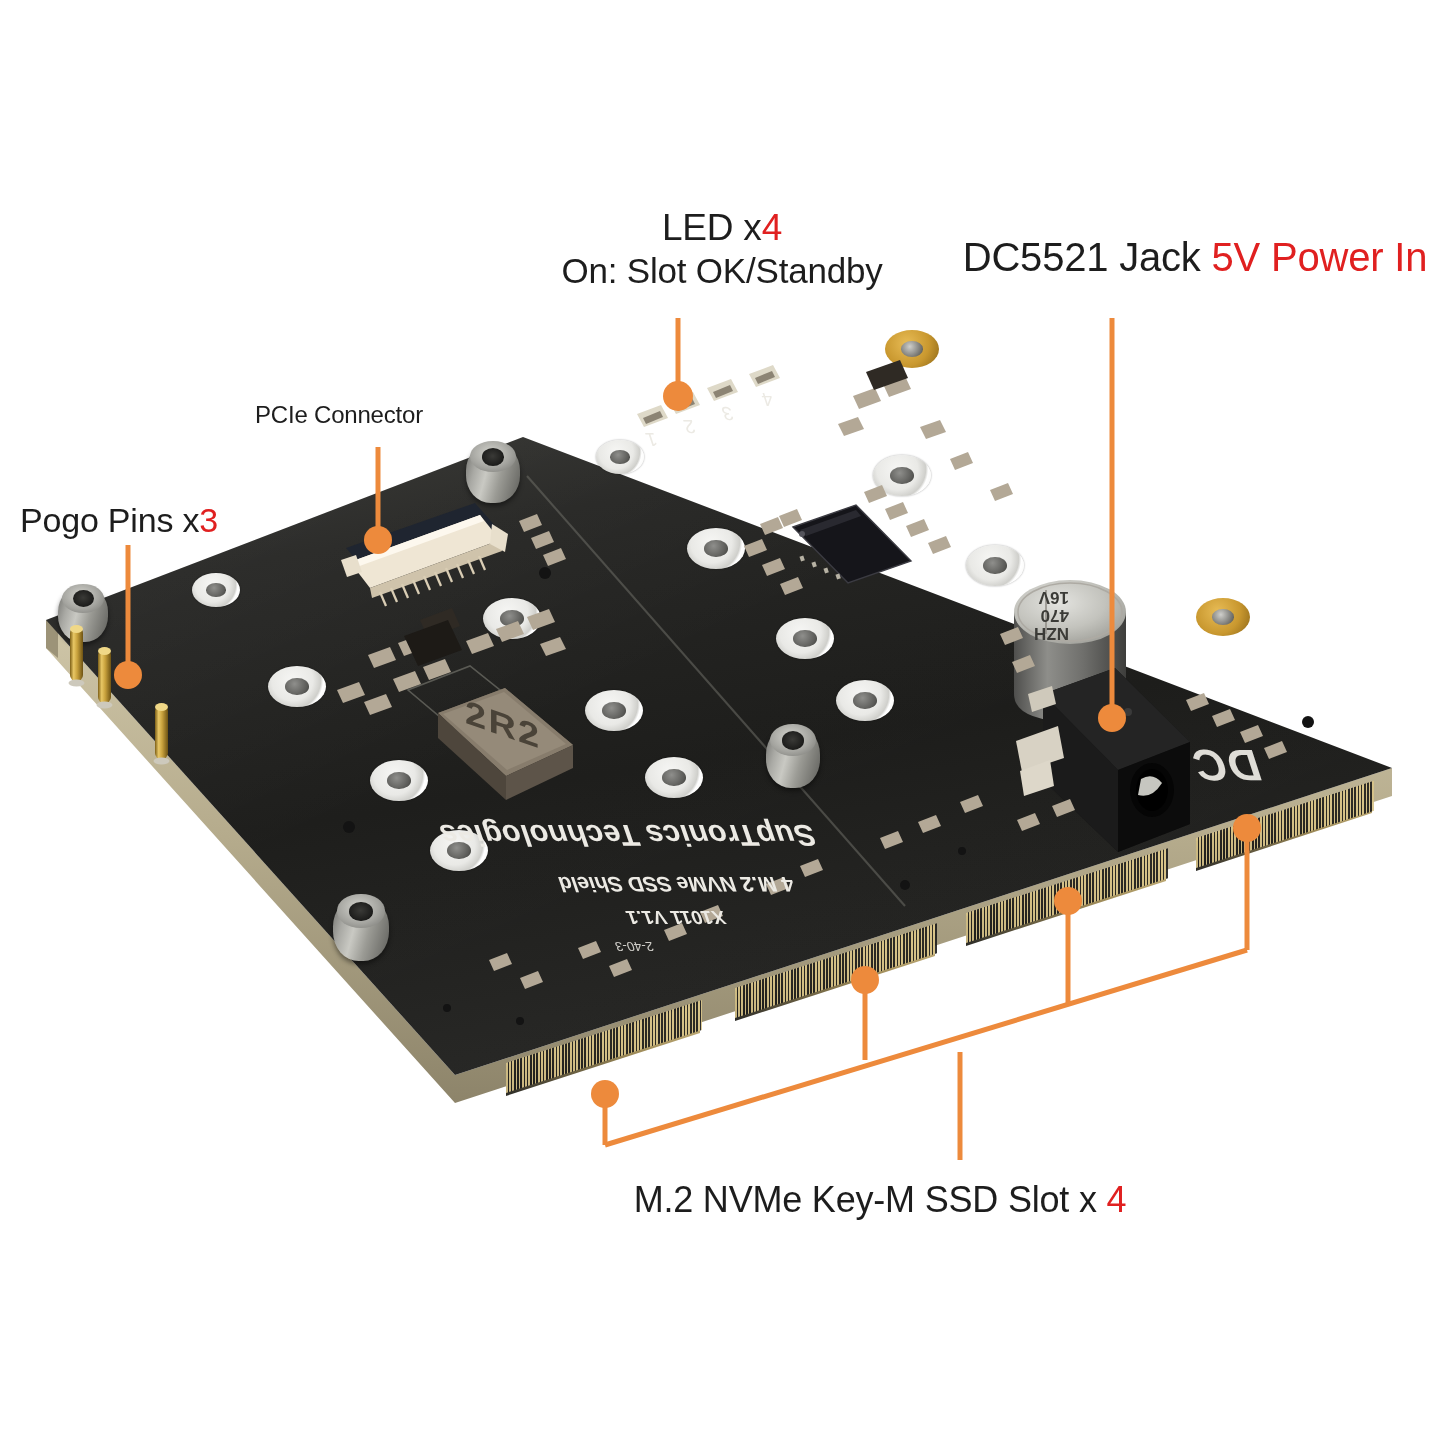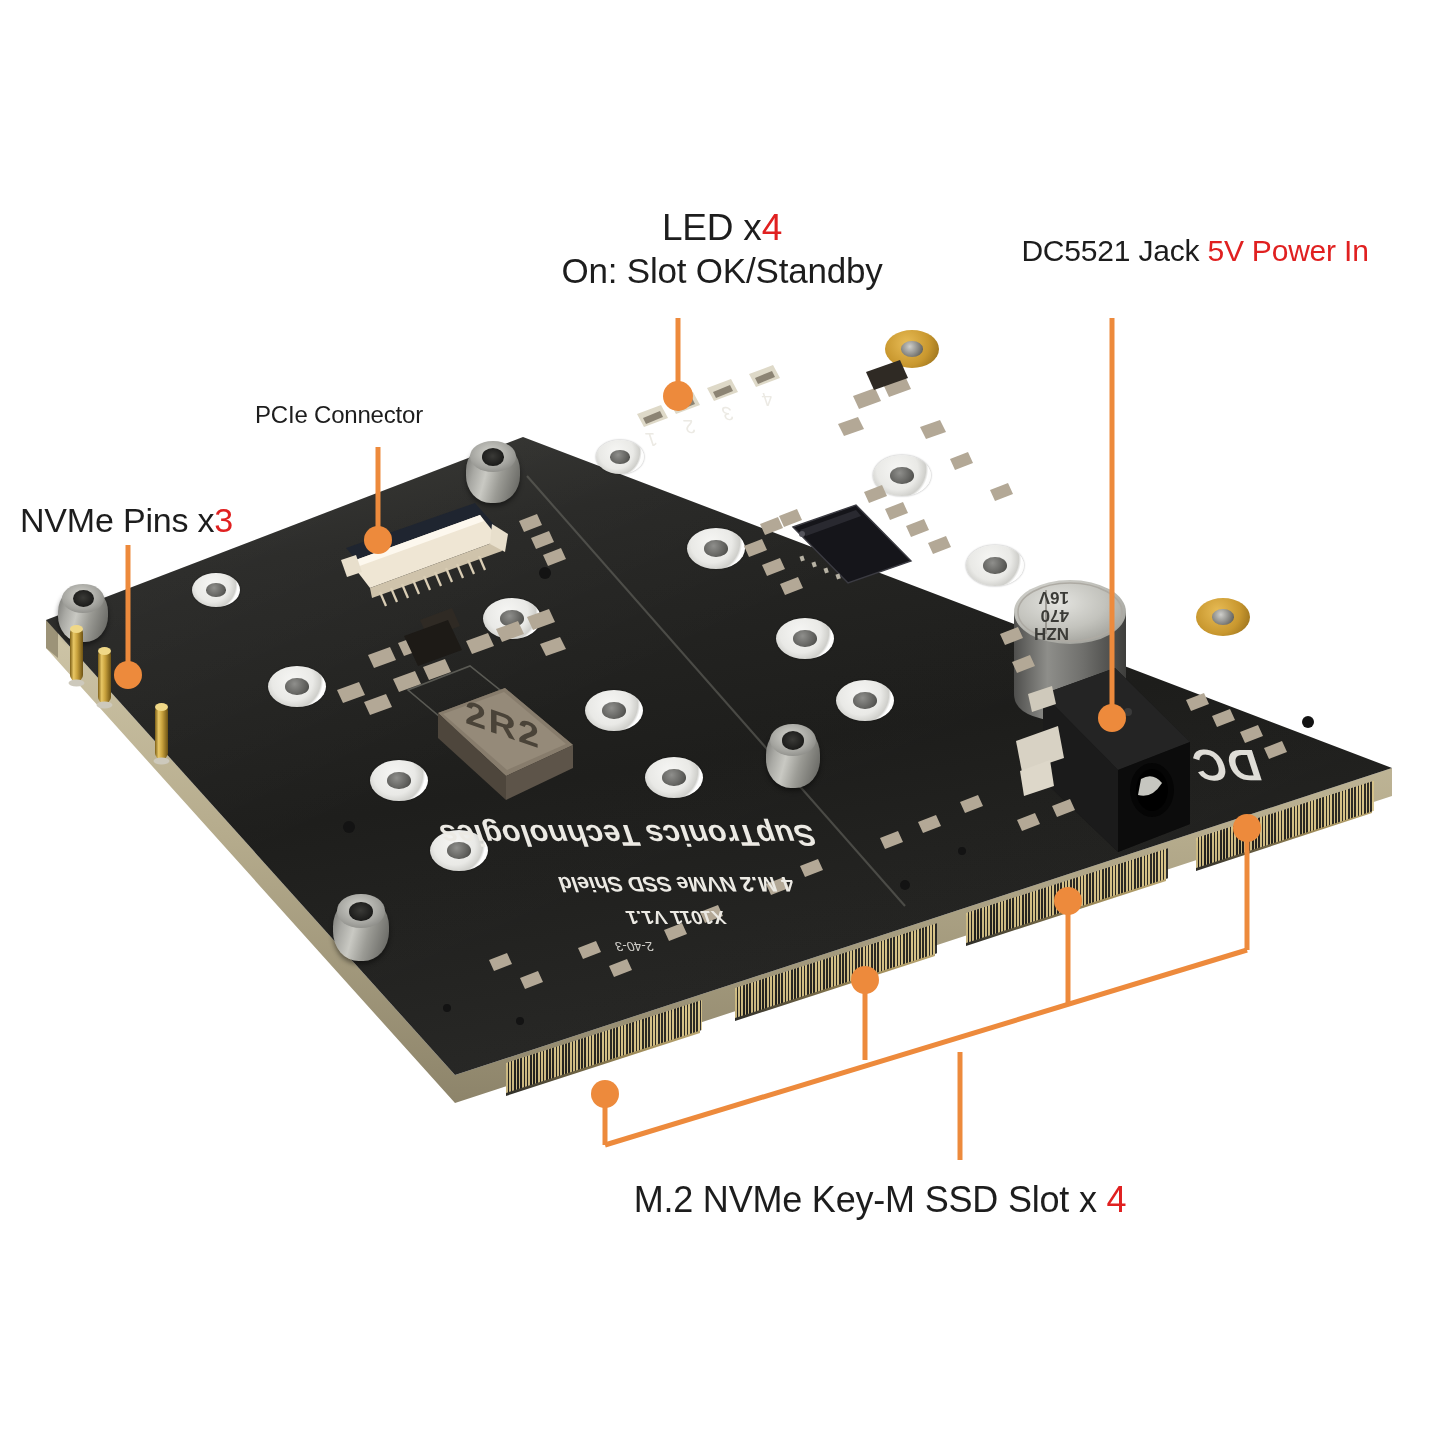--- a/index.html
+++ b/index.html
@@ -14,21 +14,21 @@
     position:absolute;
     color:#1d1d1d;
     font-weight:400;
     line-height:1.22;
     white-space:nowrap;
     letter-spacing:-0.2px;
   }
   .anno .hl{color:#e02020;font-weight:500;}
   .a-led{left:722px;top:205px;transform:translateX(-50%);text-align:center;font-size:35px;}
   .a-led .l1{font-size:37px;}
-  .a-dc{left:1195px;top:233px;transform:translateX(-50%);text-align:center;font-size:30px;}
+  .a-dc{left:1195px;top:233px;transform:translateX(-50%);text-align:center;font-size:40px;}
   .a-pcie{left:255px;top:400px;font-size:24px;}
   .a-pogo{left:20px;top:500px;font-size:34px;}
   .a-m2{left:880px;top:1178px;transform:translateX(-50%);text-align:right;font-size:36px;}
 
   
   #callouts{position:absolute;left:0;top:0;width:1445px;height:1445px;pointer-events:none;}
 
   
   #board{
     position:absolute;left:0;top:0;width:1445px;height:1445px;
@@ -423,20 +423,20 @@
     <div>On: Slot OK/Standby</div>
   </div>
 
   <div class="anno a-dc">
     <div><span>DC5521 Jack </span><span class="hl">5V Power In</span></div>
   </div>
 
   <div class="anno a-pcie">PCIe Connector</div>
 
   <div class="anno a-pogo">
-    <span>NVMe Pins x</span><span class="hl">3</span>
+    <span>Pogo Pins x</span><span class="hl">3</span>
   </div>
 
   <div class="anno a-m2">
     <span>M.2 NVMe Key-M SSD Slot x </span><span class="hl">4</span>
   </div>
 
 </div>
 
 </body></html>

